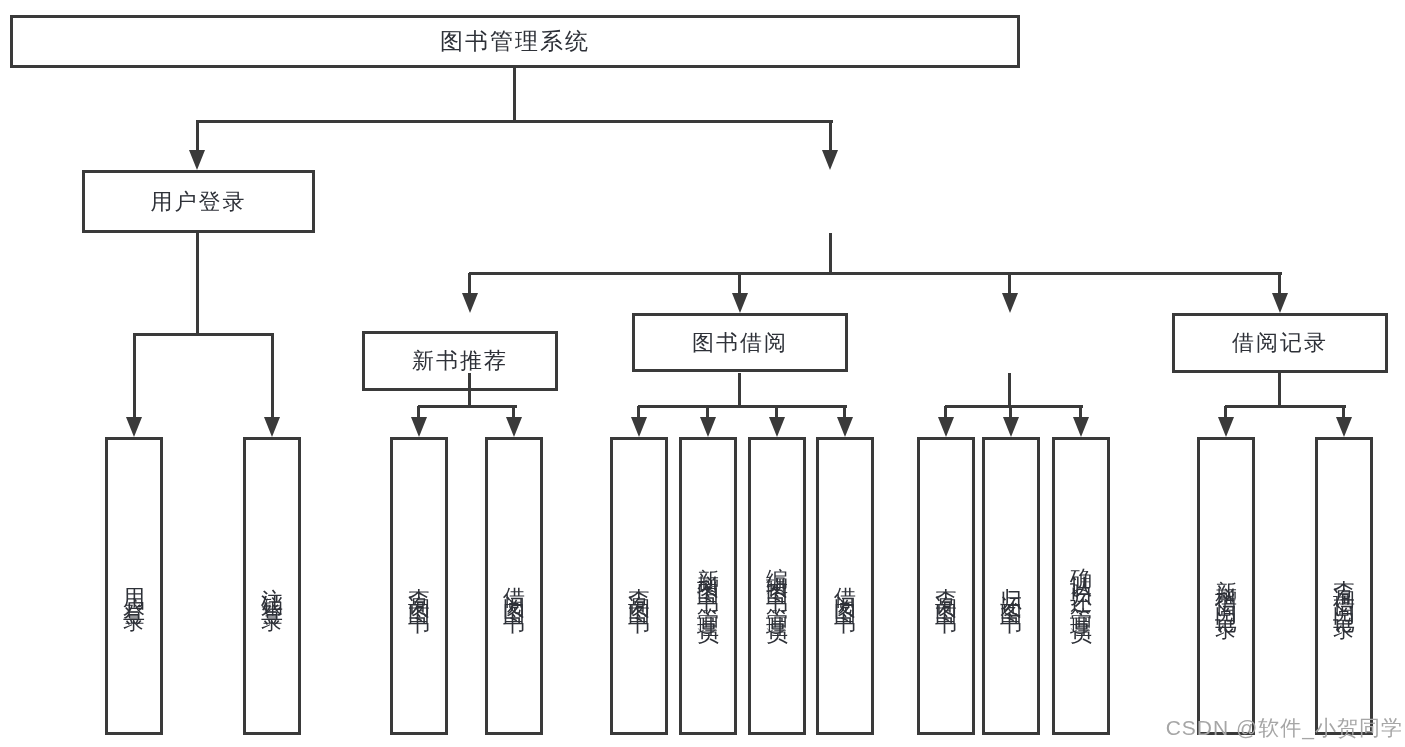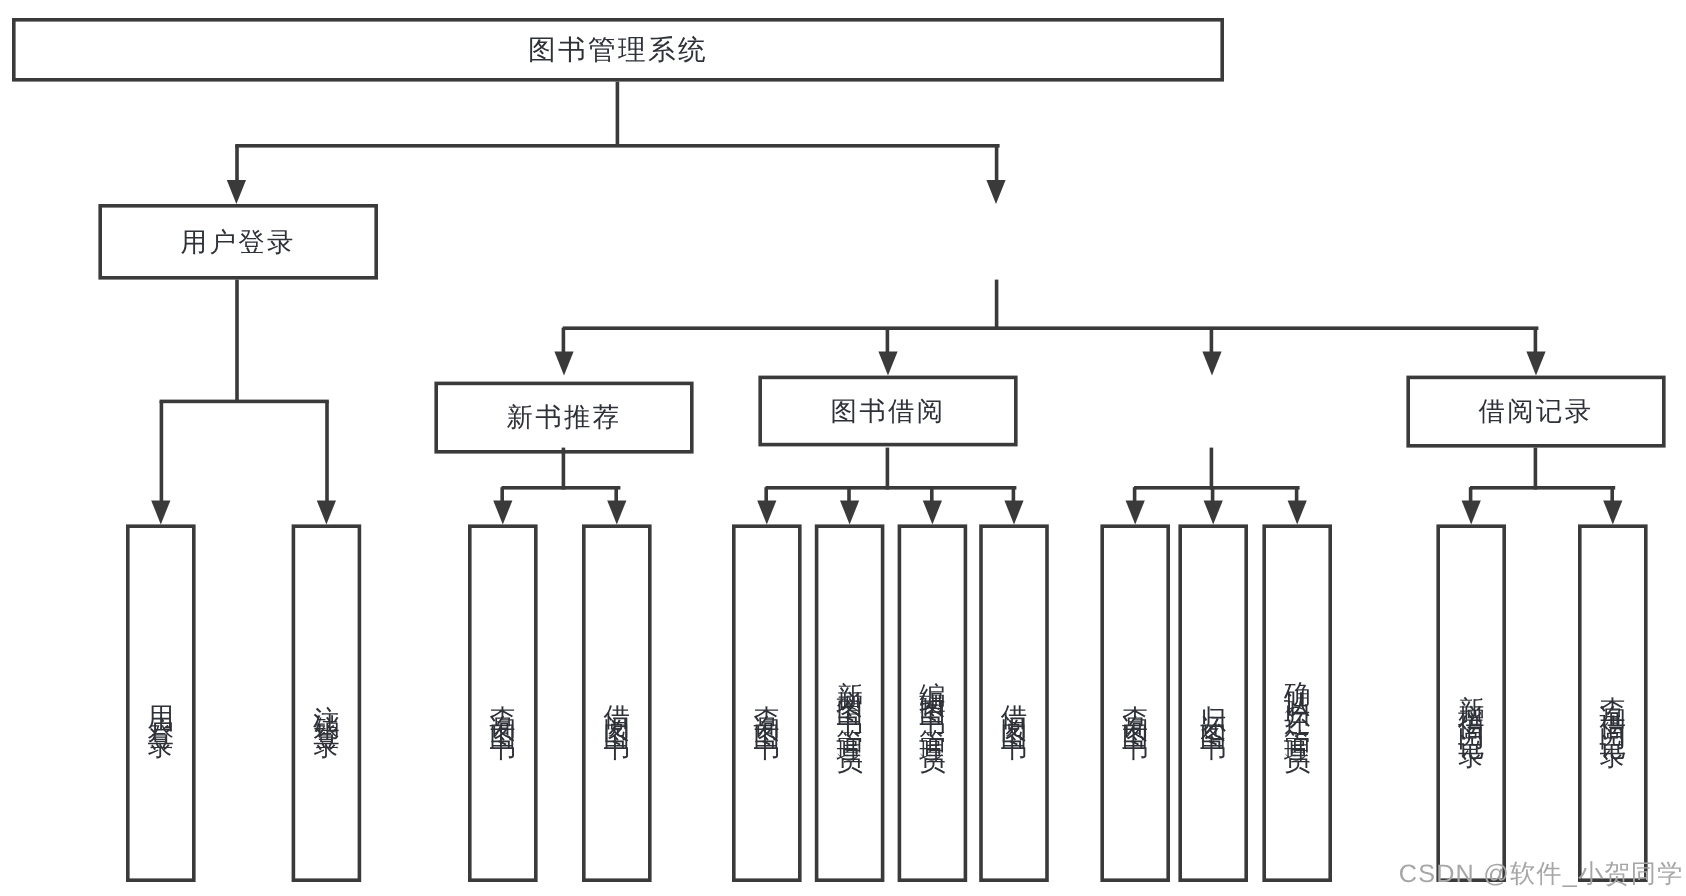--- a/index.html
+++ b/index.html
@@ -58,21 +58,21 @@
 </head>
 <body>
 
 <div class="stage">
 
   <div class="node root" style="left:10px; top:15px; width:1010px; height:53px;">图书管理系统</div>
 
   <div class="node" style="left:82px; top:170px; width:233px; height:63px;">用户登录</div>
 
 
-  <div class="node" style="left:362px; top:318px; width:216px; height:60px;">新书推荐</div>
+  <div class="node" style="left:362px; top:331px; width:196px; height:60px;">新书推荐</div>
 
   <div class="node" style="left:632px; top:313px; width:216px; height:59px;">图书借阅</div>
 
 
   <div class="node" style="left:1172px; top:313px; width:216px; height:60px;">借阅记录</div>
 
   <div class="node leaf" style="left:105px; top:437px; width:58px; height:298px;">
     <span>用户登录</span>
   </div>
   <div class="node leaf" style="left:243px; top:437px; width:58px; height:298px;">

